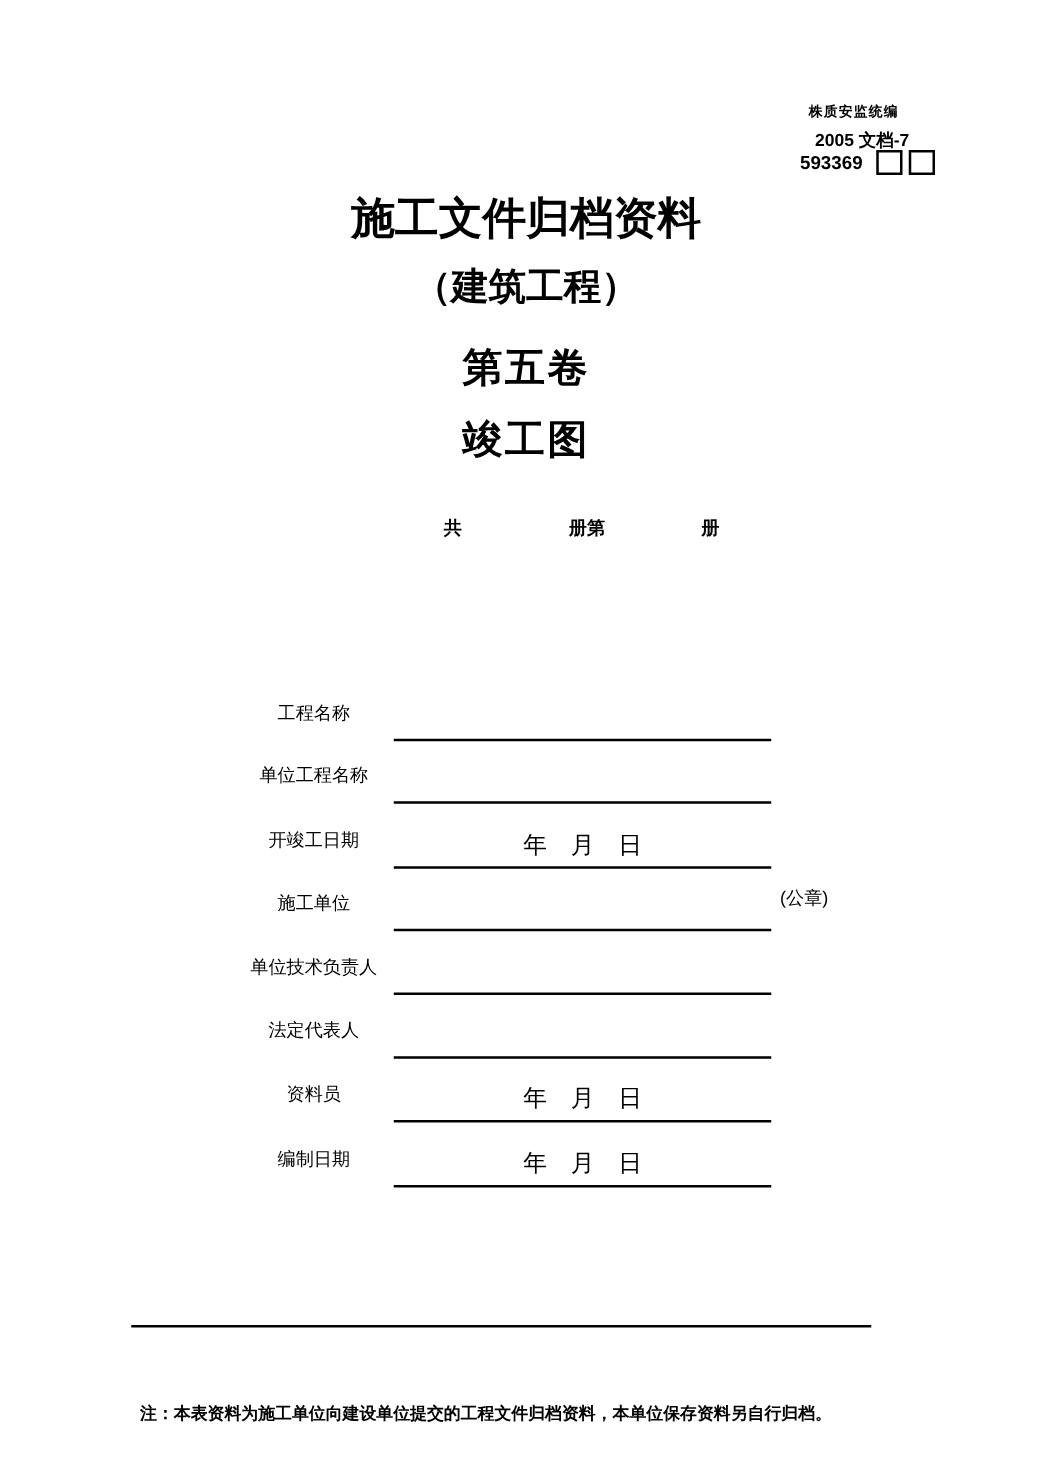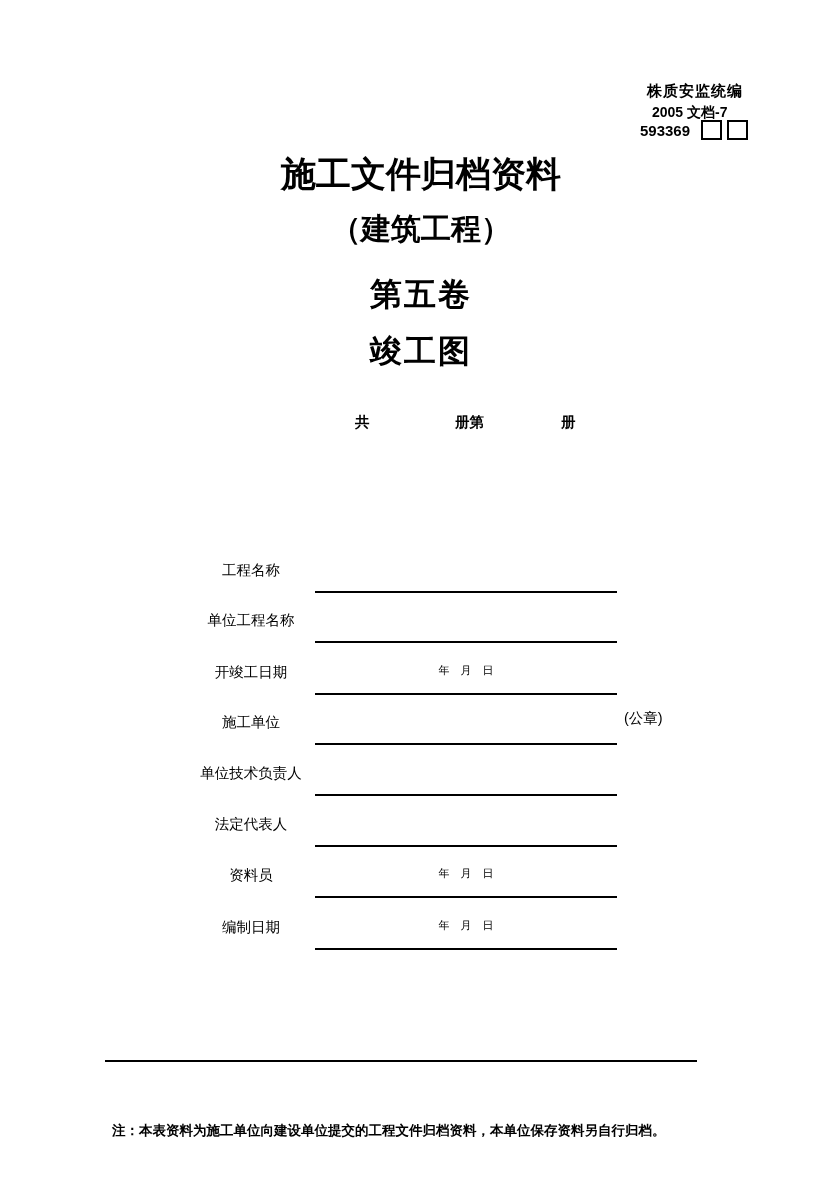--- a/index.html
+++ b/index.html
@@ -15,21 +15,21 @@
     color: #000000;
     font-family: "Liberation Sans", "DejaVu Sans", sans-serif;
     overflow: hidden;
   }
 
   
   .hdr-line1 {
     position: absolute;
     left: 647px;
     top: 82px;
-    font-size: 15px;
+    font-size: 11px;
     font-weight: bold;
     letter-spacing: 1px;
     white-space: nowrap;
   }
   .hdr-line2 {
     position: absolute;
     left: 652px;
     top: 104px;
     font-size: 14px;
     font-weight: bold;
@@ -107,21 +107,21 @@
     text-align: center;
     font-size: 14.5px;
     white-space: nowrap;
   }
   .row-value {
     position: absolute;
     left: 315px;
     top: 0;
     width: 302px;
     text-align: center;
-    font-size: 11px;
+    font-size: 19px;
     white-space: nowrap;
   }
   .row-line {
     position: absolute;
     left: 315px;
     top: 30px;
     width: 302px;
     border-top: 2px solid #000;
   }
   .row-suffix {

